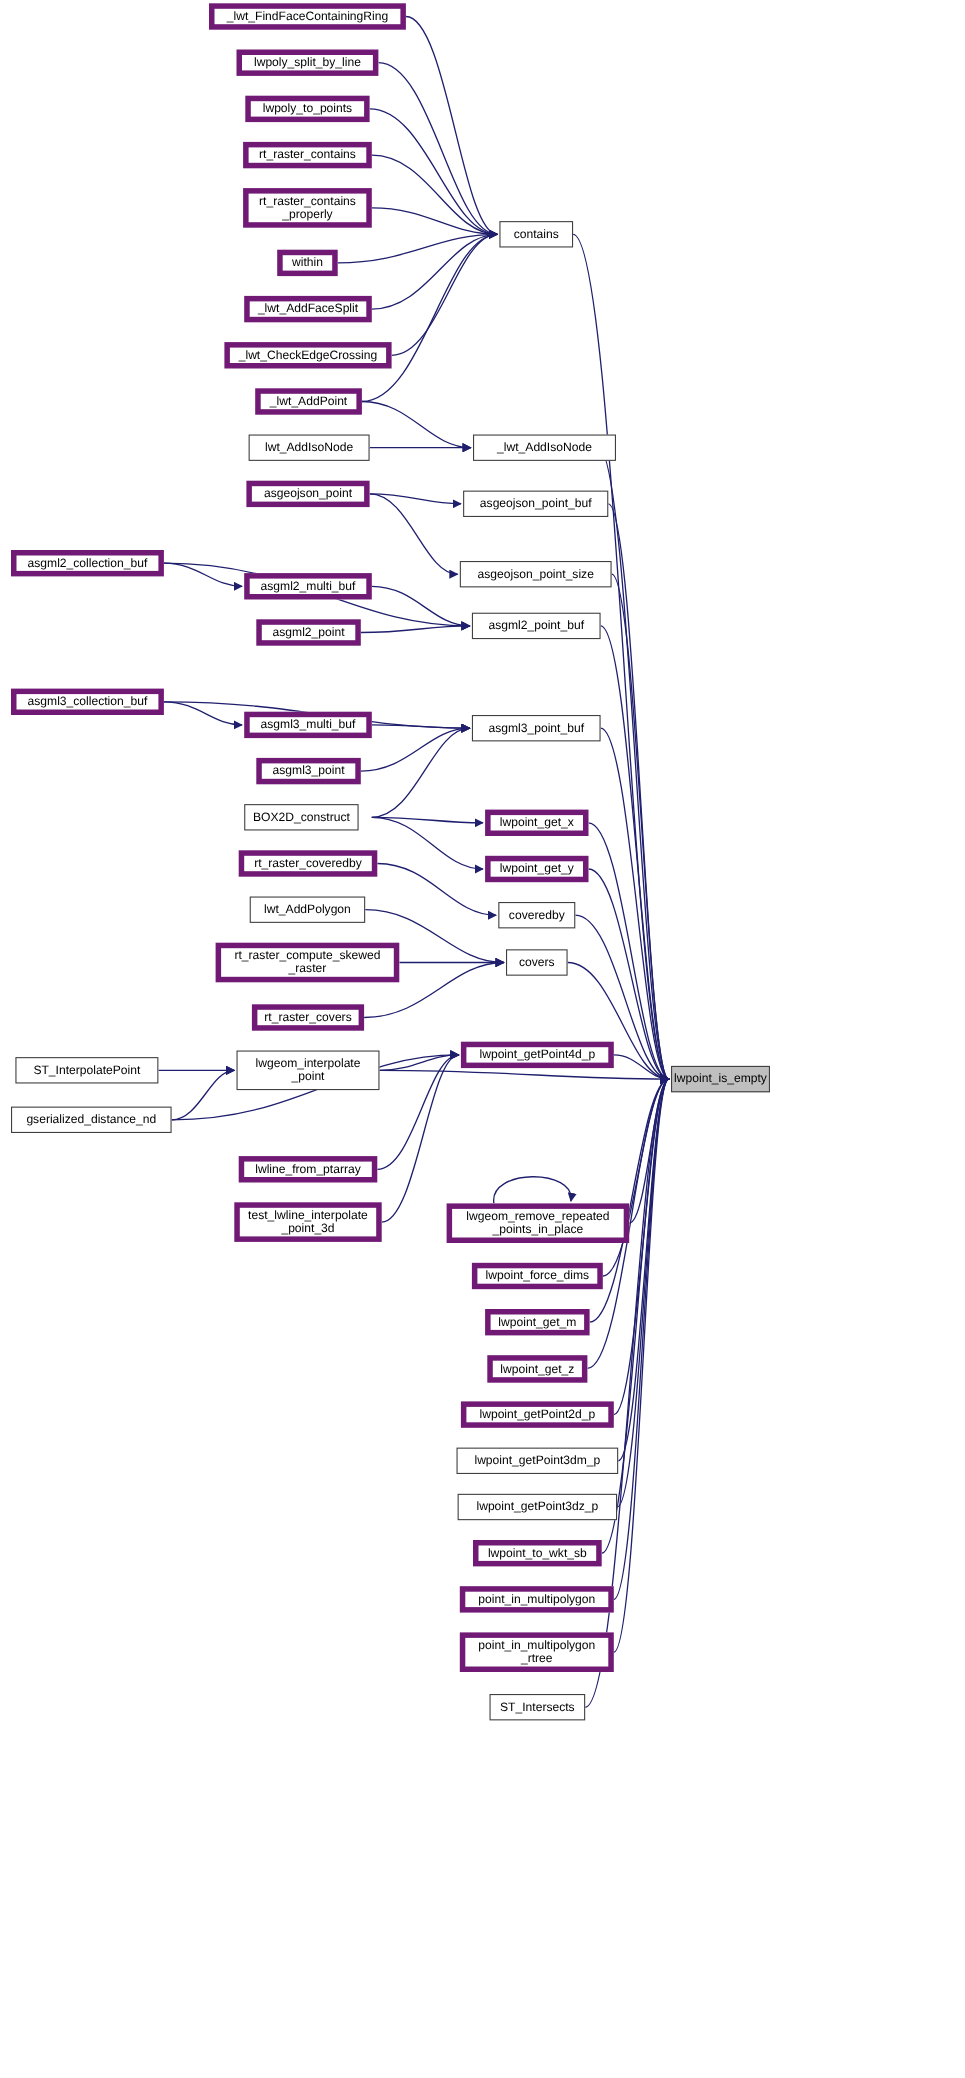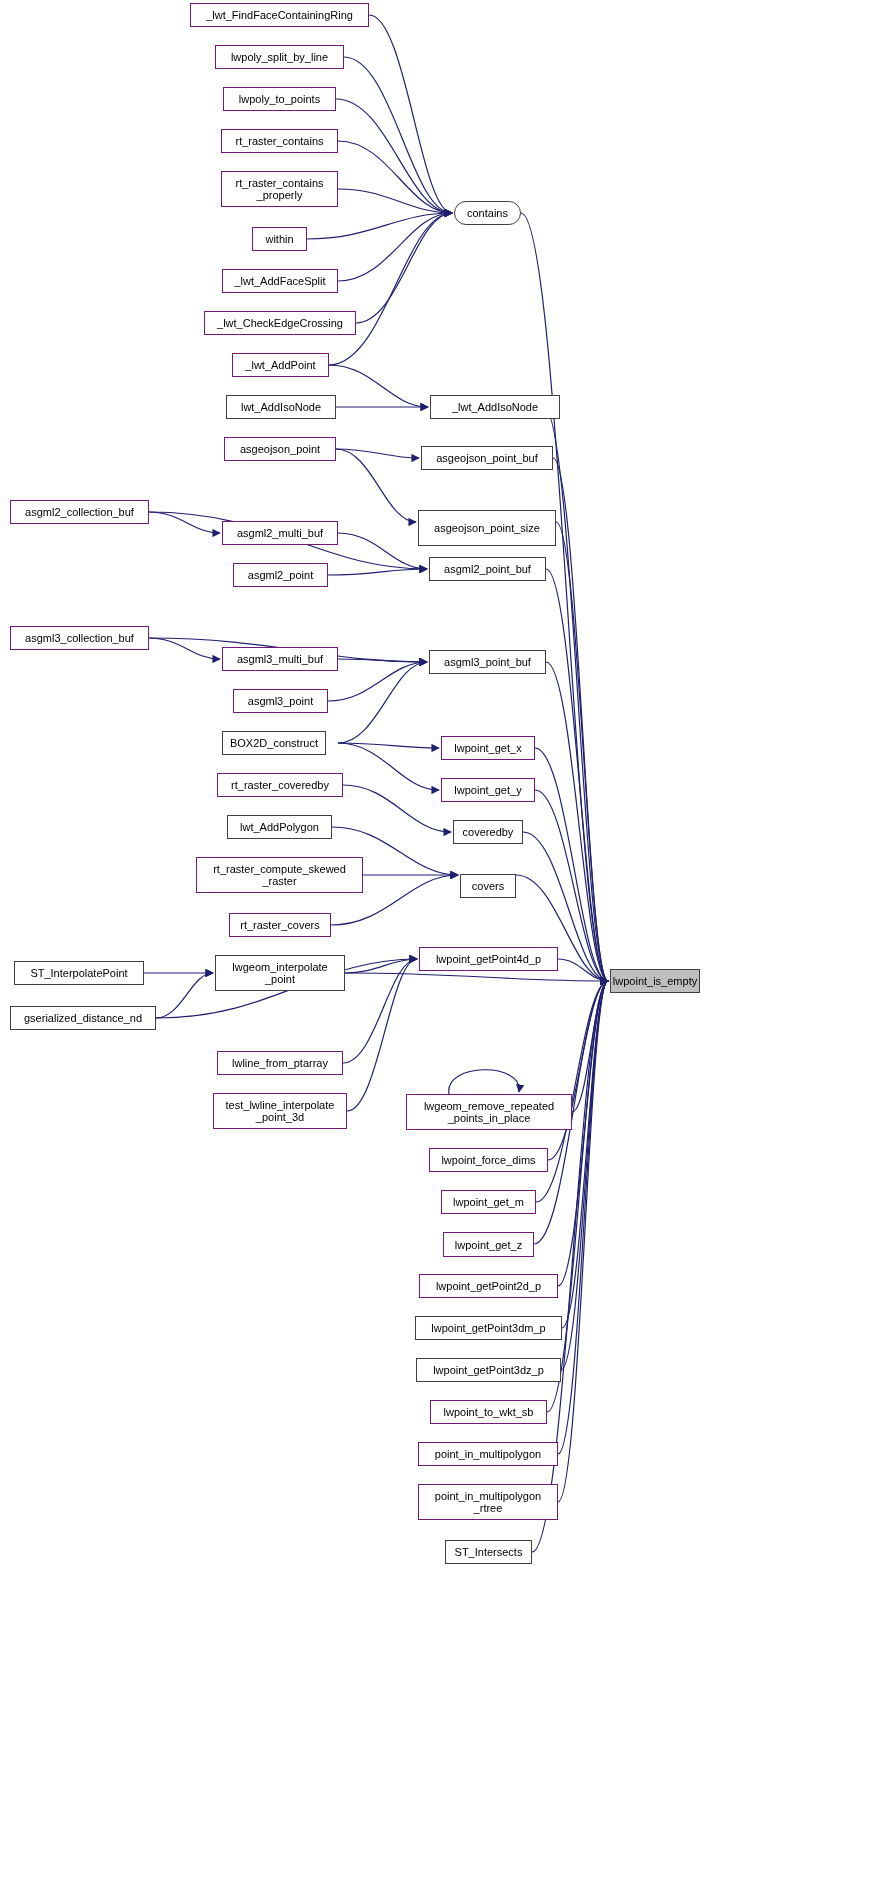--- a/index.html
+++ b/index.html
@@ -20,21 +20,21 @@
     left: 0;
     top: 0;
     width: 877px;
     height: 1889px;
     pointer-events: none;
   }
   .node {
     position: absolute;
     box-sizing: border-box;
     background: #ffffff;
-    border: 1px solid #701a75;
+    border: 5px solid #701a75;
     display: flex;
     align-items: center;
     justify-content: center;
     text-align: center;
     font-size: 11px;
     line-height: 12px;
     color: #000000;
     white-space: pre-line;
     z-index: 5;
     padding: 0 3px;
@@ -143,30 +143,30 @@
       <div class="node" style="left: 196px; top: 857px; width: 167px; height: 36px;">rt_raster_compute_skewed
 _raster</div>
       <div class="node" style="left: 229px; top: 913px; width: 102px; height: 24px;">rt_raster_covers</div>
       <div class="node black" style="left: 14px; top: 961px; width: 130px; height: 24px;">ST_InterpolatePoint</div>
       <div class="node black" style="left: 215px; top: 955px; width: 130px; height: 36px;">lwgeom_interpolate
 _point</div>
       <div class="node black" style="left: 10px; top: 1006px; width: 146px; height: 24px;">gserialized_distance_nd</div>
       <div class="node" style="left: 217px; top: 1051px; width: 126px; height: 24px;">lwline_from_ptarray</div>
       <div class="node" style="left: 213px; top: 1093px; width: 134px; height: 36px;">test_lwline_interpolate
 _point_3d</div>
-      <div class="node black" style="left: 454px; top: 201px; width: 67px; height: 24px; border-radius: 12px;">contains</div>
+      <div class="node black" style="left: 454px; top: 201px; width: 67px; height: 24px;">contains</div>
       <div class="node black" style="left: 430px; top: 395px; width: 130px; height: 24px;">_lwt_AddIsoNode</div>
       <div class="node black" style="left: 421px; top: 446px; width: 132px; height: 24px;">asgeojson_point_buf</div>
-      <div class="node black" style="left: 418px; top: 510px; width: 138px; height: 36px;">asgeojson_point_size</div>
+      <div class="node black" style="left: 418px; top: 510px; width: 138px; height: 24px;">asgeojson_point_size</div>
       <div class="node black" style="left: 429px; top: 557px; width: 117px; height: 24px;">asgml2_point_buf</div>
       <div class="node black" style="left: 429px; top: 650px; width: 117px; height: 24px;">asgml3_point_buf</div>
       <div class="node" style="left: 441px; top: 736px; width: 94px; height: 24px;">lwpoint_get_x</div>
       <div class="node" style="left: 441px; top: 778px; width: 94px; height: 24px;">lwpoint_get_y</div>
       <div class="node black" style="left: 453px; top: 820px; width: 70px; height: 24px;">coveredby</div>
-      <div class="node black" style="left: 460px; top: 863px; width: 56px; height: 24px; margin-top: 11px;">covers</div>
+      <div class="node black" style="left: 460px; top: 863px; width: 56px; height: 24px;">covers</div>
       <div class="node" style="left: 419px; top: 947px; width: 139px; height: 24px;">lwpoint_getPoint4d_p</div>
       <div class="node" style="left: 406px; top: 1094px; width: 166px; height: 36px;">lwgeom_remove_repeated
 _points_in_place</div>
       <div class="node" style="left: 429px; top: 1148px; width: 119px; height: 24px;">lwpoint_force_dims</div>
       <div class="node" style="left: 441px; top: 1190px; width: 95px; height: 24px;">lwpoint_get_m</div>
       <div class="node" style="left: 443px; top: 1232px; width: 91px; height: 25px;">lwpoint_get_z</div>
       <div class="node" style="left: 419px; top: 1274px; width: 139px; height: 24px;">lwpoint_getPoint2d_p</div>
       <div class="node black" style="left: 415px; top: 1316px; width: 147px; height: 24px;">lwpoint_getPoint3dm_p</div>
       <div class="node black" style="left: 416px; top: 1358px; width: 145px; height: 24px;">lwpoint_getPoint3dz_p</div>
       <div class="node" style="left: 430px; top: 1400px; width: 117px; height: 24px;">lwpoint_to_wkt_sb</div>

